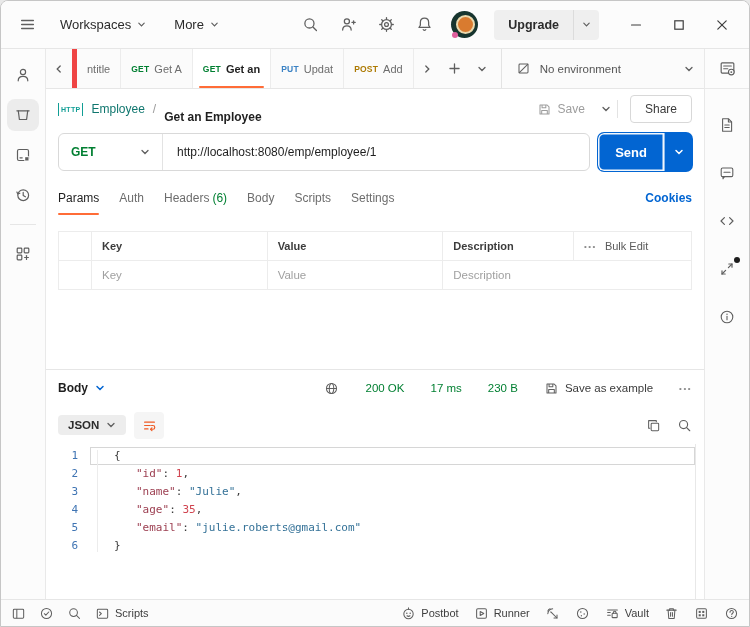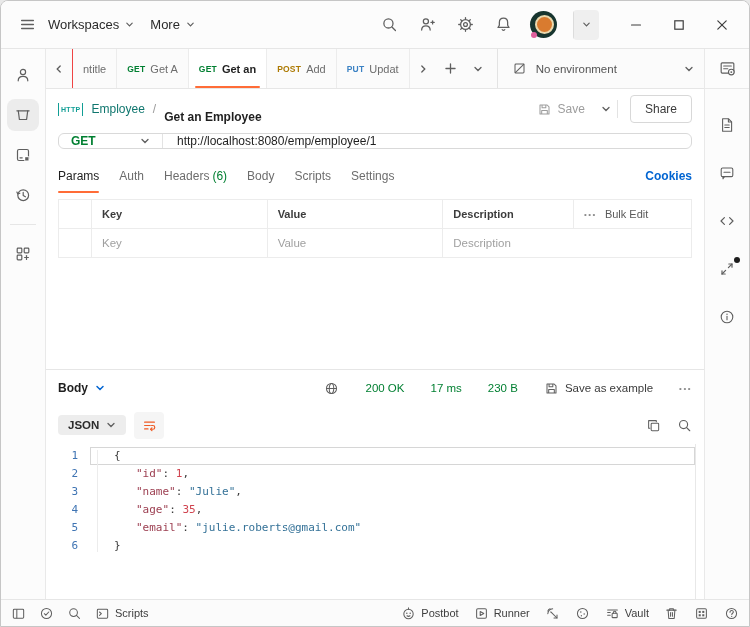--- a/index.html
+++ b/index.html
@@ -7,21 +7,21 @@
   body { font-family: "Liberation Sans", "DejaVu Sans", sans-serif; color:#212121; }
   .window { width:750px; height:627px; background:#fff; border:1px solid #c6c6c6; border-radius:8px 8px 0 0; overflow:hidden; display:flex; flex-direction:column; position:relative; }
 
   svg { display:block; }
   .icon { color:#5f5f5f; }
   button { background:none; border:none; font:inherit; color:inherit; cursor:pointer; display:flex; align-items:center; }
 
   
   .topbar { height:48px; flex:0 0 48px; display:flex; align-items:center; border-bottom:1px solid #e6e6e6; background:#fcfcfc; padding:0 14px; }
   .menu-item { font-size:13px; color:#2b2b2b; gap:6px; padding:6px 4px; }
-  .tb-left { display:flex; align-items:center; gap:8px; margin-left:4px; }
+  .tb-left { display:flex; align-items:center; gap:20px; margin-left:4px; }
   .tb-spacer { flex:1; }
   .tb-icons { display:flex; align-items:center; gap:21px; margin-right:18px; }
   .avatar { width:27px; height:27px; border-radius:50%; background:#17352f; position:relative; flex:0 0 27px; }
   .avatar::before { content:""; position:absolute; left:5px; top:4px; width:15px; height:15px; border-radius:50%; border:2.5px solid #ead9ae; background:#d97b2f; }
   .avatar::after { content:""; position:absolute; left:1px; bottom:0px; width:6px; height:6px; border-radius:50%; background:#df5f9d; }
   .upgrade { display:flex; align-items:stretch; background:#efefef; border-radius:4px; overflow:hidden; height:30px; margin-right:16px; }
   .upgrade-main { padding:0 14px; font-size:12.5px; font-weight:600; color:#2b2b2b; }
   .upgrade-chev { padding:0 8px; border-left:1px solid #dcdcdc; }
   .win-controls { display:flex; align-items:center; gap:29px; margin-left:14px; margin-right:6px; }
   .win-controls .icon { color:#3d3d3d; }
@@ -38,21 +38,21 @@
   .dot-badge { position:relative; }
   .dot-badge::after { content:""; position:absolute; top:-3px; right:-4px; width:6px; height:6px; background:#1d1d1d; border-radius:50%; }
 
   .content { flex:1; display:flex; flex-direction:column; min-width:0; background:#fff; }
 
   
   .tabbar { height:40px; flex:0 0 40px; display:flex; align-items:stretch; border-bottom:1px solid #e6e6e6; background:#fbfbfb; }
   .tab-nav { padding:0 8px; color:#6b6b6b; align-self:center; }
   #tab-strip { display:flex; align-items:stretch; overflow:hidden; }
   .rtab { display:flex; align-items:center; gap:5px; padding:0 10px; border-right:1px solid #ececec; font-size:11px; color:#6d6d6d; position:relative; cursor:pointer; }
-  .rtab:first-child { border-left:1px solid #ef4444; max-width:52px; overflow:hidden;text-align:right; }
+  .rtab:first-child { border-left:5px solid #ef4444; max-width:52px; overflow:hidden;text-align:right; }
   .rtab.active { background:#fff; color:#1f1f1f; }
   .rtab.active::after { content:""; position:absolute; left:6px; right:6px; bottom:0; height:2.5px; background:var(--accent); border-radius:2px; }
   .rtab-method { font-size:8.5px; font-weight:700; letter-spacing:.2px; }
   .rtab-label { white-space:nowrap; overflow:hidden; max-width:48px; }
   .rtab.active .rtab-label { font-weight:600; }
   .tabbar-actions { display:flex; align-items:center; }
   .env-select { flex:1; display:flex; align-items:center; gap:9px; border-left:1px solid #e3e3e3; margin-left:6px; padding:0 10px 0 14px; cursor:pointer; min-width:150px; }
   .env-label { font-size:11.5px; color:#555; flex:1; }
 
   
@@ -78,21 +78,21 @@
 
   .req-tabs-row { height:34px; display:flex; align-items:center; padding:0 12px; }
   #req-tabs { display:flex; align-items:center; gap:20px; height:100%; }
   .req-tab { font-size:12px; color:#6d6d6d; height:100%; position:relative; gap:3px; }
   .req-tab.active { color:#1f1f1f; }
   .req-tab.active::after { content:""; position:absolute; left:0; right:0; bottom:0; height:2px; background:var(--accent); border-radius:2px; }
   .badge-green { color:var(--green); }
   .cookies-link { margin-left:auto; font-size:12px; font-weight:600; color:var(--blue); }
 
   .qp-title { font-size:11.5px; font-weight:600; color:#565656; padding:8px 12px 6px; }
-  .qp-table { margin:6px 12px 0; border:1px solid #ececec; border-bottom:none; }
+  .qp-table { margin:16px 12px 0; border:1px solid #ececec; border-bottom:none; }
   .qp-tr { display:flex; align-items:stretch; }
   .qp-cell { border-bottom:1px solid #ececec; font-size:11px; padding:8px 10px; display:flex; align-items:center; }
   .qp-corner { width:32px; flex:0 0 32px; }
   .qp-col { flex:1.55; border-left:1px solid #ececec; font-weight:600; color:#3c3c3c; }
   .qp-col.desc { flex:1.1; }
   .qp-bulk { width:118px; flex:0 0 118px; border-left:1px solid #ececec; gap:8px; color:#5a5a5a; justify-content:flex-start; }
   .qp-ph { flex:1.55; border-left:1px solid #ececec; color:#a0a0a0; font-size:11.5px; }
   .qp-ph.desc { flex:1.1; }
   .qp-ph-end { width:118px; flex:0 0 118px; }
   .ellipsis-glyph { font-size:8px; letter-spacing:1.5px; color:#8b8b8b; }
@@ -200,20 +200,21 @@
             <svg width="17" height="17" viewBox="0 0 16 16" stroke="currentColor" fill="none" stroke-width="1.2" stroke-linecap="round" stroke-linejoin="round">
               <path d="M8,2 c2.5,0 3.9,1.8 3.9,4 v2.7 l1.3,2.1 H2.8 L4.1,8.7 V6 c0,-2.2 1.4,-4 3.9,-4 z"></path>
               <path d="M6.8,12.9 c0.2,0.8 2.2,0.8 2.4,0"></path>
             </svg>
           </span>
         </button>
     </div>
     <div class="avatar"></div>
     <div style="width:16px"></div>
     <div class="upgrade">
+      <button class="upgrade-main">Upgrade</button>
       <button class="upgrade-chev">
           <span class="icon">
             <svg width="9" height="9" viewBox="0 0 10 10" stroke="currentColor" fill="none" stroke-width="1.3" stroke-linecap="round">
               <polyline points="2,3.5 5,6.5 8,3.5"></polyline>
             </svg>
           </span>
         </button>
     </div>
     <div class="win-controls">
       <button>
@@ -309,26 +310,26 @@
             </div>
             <div class="rtab">
               <span class="rtab-method" style="color: rgb(0, 127, 49);">GET</span>
               <span class="rtab-label">Get A</span>
             </div>
             <div class="rtab active">
               <span class="rtab-method" style="color: rgb(0, 127, 49);">GET</span>
               <span class="rtab-label">Get an</span>
             </div>
             <div class="rtab">
+              <span class="rtab-method" style="color: rgb(59, 130, 196);">PUT</span>
+              <span class="rtab-label">Updat</span>
+            </div>
+            <div class="rtab">
               <span class="rtab-method" style="color: rgb(173, 122, 3);">POST</span>
               <span class="rtab-label">Add</span>
-            </div>
-            <div class="rtab">
-              <span class="rtab-method" style="color: rgb(59, 130, 196);">PUT</span>
-              <span class="rtab-label">Updat</span>
             </div>
           </div>
         <div class="tabbar-actions">
           <button class="tab-nav">
               <span class="icon">
                 <svg width="10" height="10" viewBox="0 0 10 10" stroke="currentColor" fill="none" stroke-width="1.3" stroke-linecap="round">
                   <polyline points="3.8,2 6.8,5 3.8,8"></polyline>
                 </svg>
               </span>
             </button>
@@ -396,20 +397,30 @@
           <div class="url-box">
             <button class="method-select">
               <span class="method-label" style="color: rgb(0, 127, 49);">GET</span>
               <span class="icon">
                   <svg width="10" height="10" viewBox="0 0 10 10" stroke="currentColor" fill="none" stroke-width="1.3" stroke-linecap="round">
                     <polyline points="2,3.5 5,6.5 8,3.5"></polyline>
                   </svg>
                 </span>
             </button>
             <input class="url-input" value="http://localhost:8080/emp/employee/1" style="">
+          </div>
+          <div class="send-split">
+            <button class="send-main">Send</button>
+            <button class="send-chev">
+                <span>
+                  <svg width="10" height="10" viewBox="0 0 10 10" stroke="currentColor" fill="none" stroke-width="1.5" stroke-linecap="round">
+                    <polyline points="2,3.5 5,6.5 8,3.5"></polyline>
+                  </svg>
+                </span>
+              </button>
           </div>
         </div>
 
         <div class="req-tabs-row">
           <div id="req-tabs">
               <button class="req-tab active">
                 <span>Params</span>
               </button>
               <button class="req-tab">
                 <span>Auth</span>

